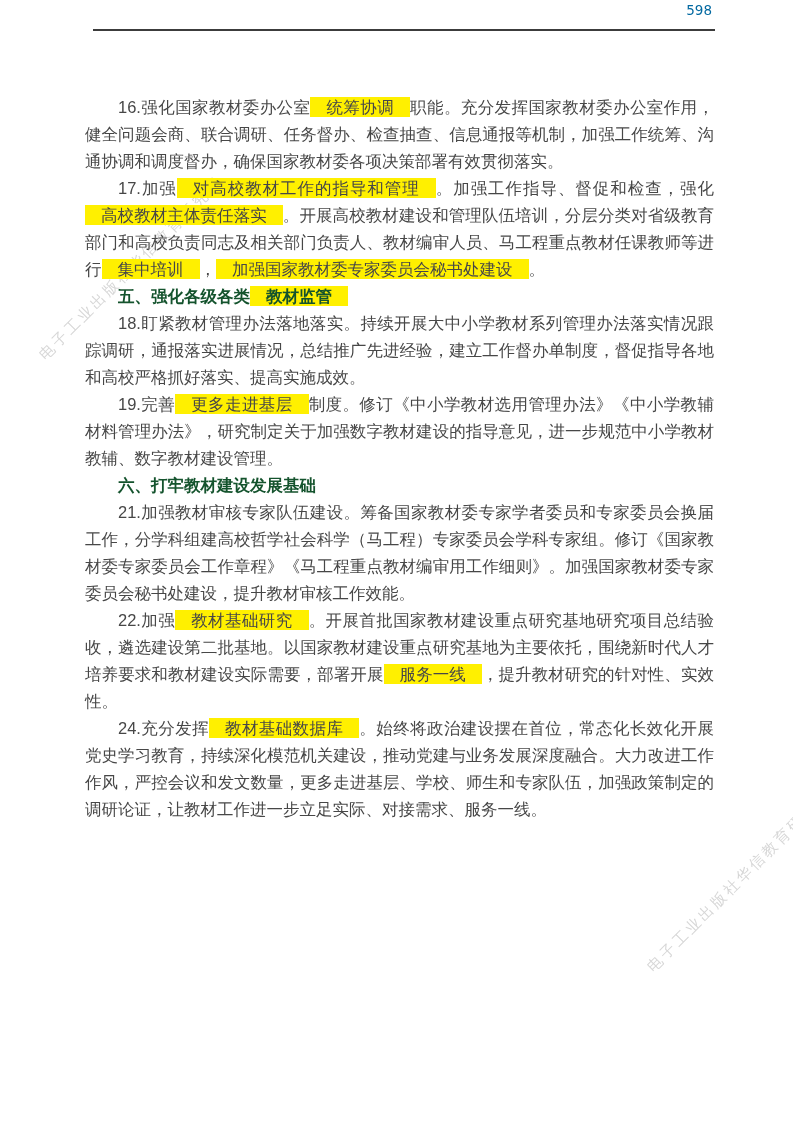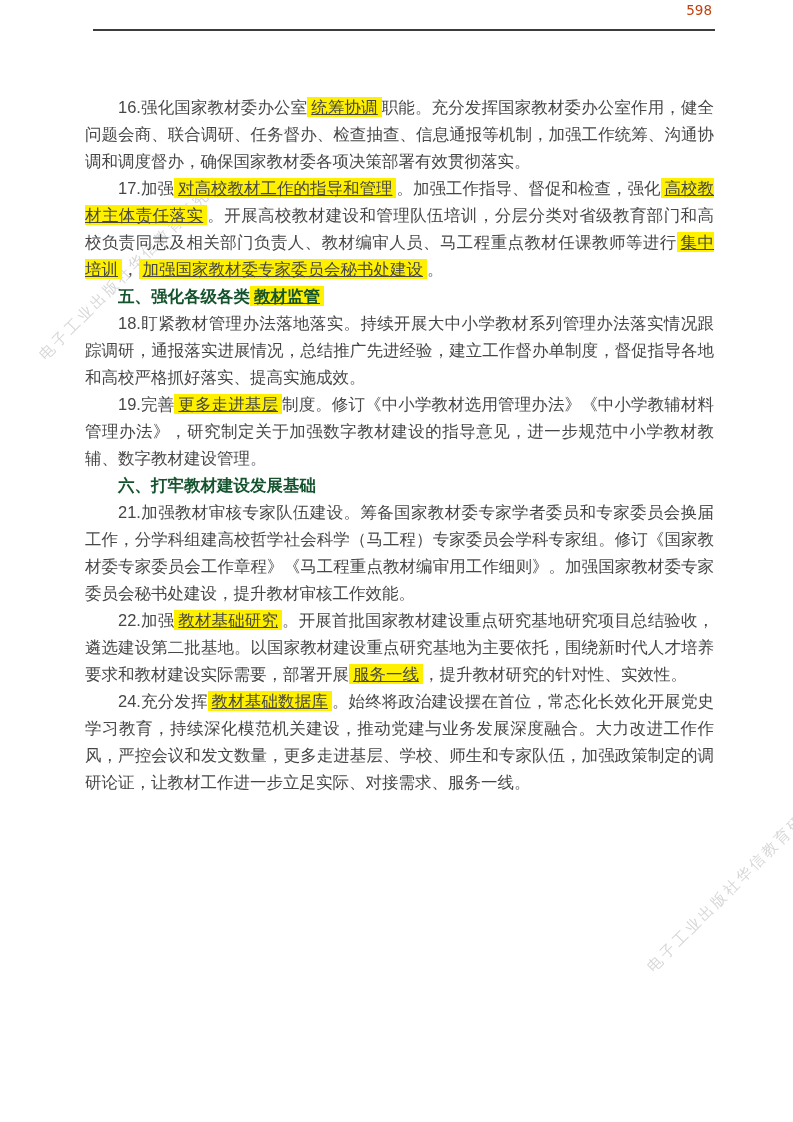--- a/index.html
+++ b/index.html
@@ -5,21 +5,21 @@
   html, body { margin:0; padding:0; }
   body {
     width:793px; height:1122px;
     background:#ffffff;
     font-family:"Liberation Sans", "DejaVu Sans", sans-serif;
     position:relative;
     overflow:hidden;
   }
   .page-number {
     position:absolute; top:2px; right:81px;
-    font-size:13.5px; color:#c2410c;
+    font-size:13.5px; color:#0369a1;
     font-family:"DejaVu Sans", "Liberation Sans", sans-serif;
   }
   .header-rule {
     position:absolute; left:93px; top:29px;
     width:622px; height:2px; background:#3c3c3c;
   }
   .watermark {
     position:absolute;
     color:#bcbcbc; opacity:0.6;
     font-size:15px; letter-spacing:3px;
@@ -36,21 +36,21 @@
     width:629px;
     font-size:16.5px; line-height:27px;
     color:#474747;
     text-align:justify;
     z-index:1;
   }
   .document-body p { margin:0; text-indent:2em; }
   .document-body p.heading { font-weight:bold; color:#14532d; }
   .document-body mark {
     background:var(--hl, #fff000);
-    color:inherit; padding:1px 4px;text-decoration:underline;
+    color:inherit; padding:1px 16px;
   }
 </style>
 </head>
 <body style="--hl: #fff000;">
 
 <div class="watermark wm-1">电子工业出版社华信教育研究所</div>
 <div class="watermark wm-2">电子工业出版社华信教育研究所</div>
 
 <div class="page-number">598</div>
 <div class="header-rule"></div>

